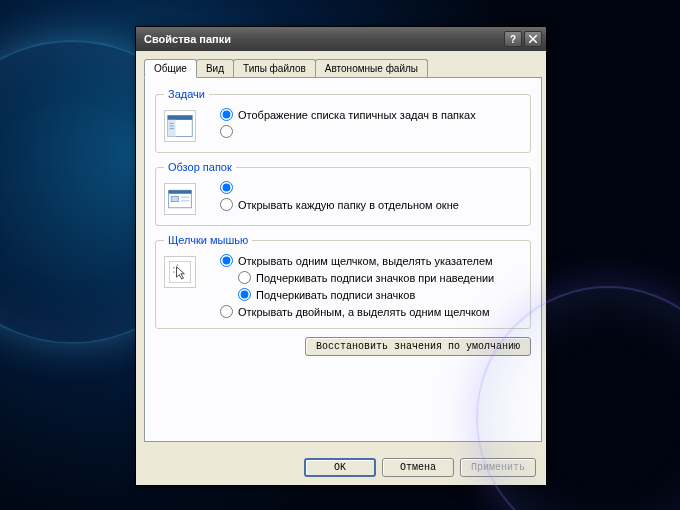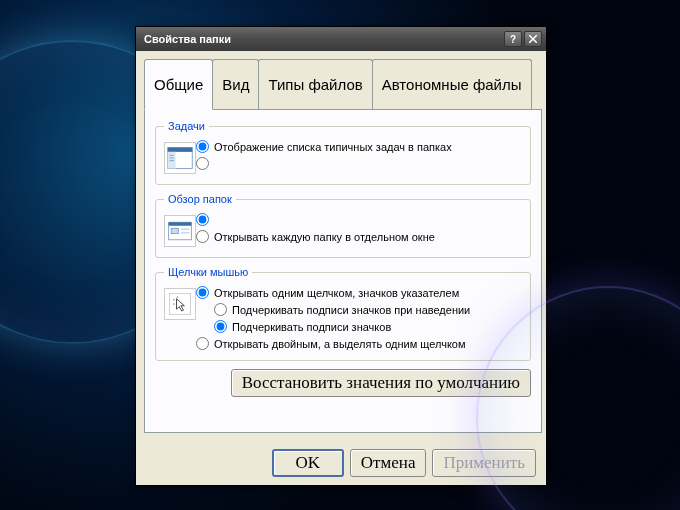--- a/index.html
+++ b/index.html
@@ -46,29 +46,29 @@
       color: #fff; font-size: 10px; font-weight: bold;
       cursor: pointer;
       border-radius: 2px;
     }
     .tabs {
       display: flex;
       padding: 8px 8px 0 8px;
       gap: 0;
     }
     .tab {
-      padding: 16px 9px;
+      padding: 3px 9px;
       background: #ece9d8;
       border: 1px solid #919b9c;
       border-bottom: none;
       border-radius: 3px 3px 0 0;
       cursor: pointer;
       position: relative;
       margin-right: -1px;
-      font-size: 15px;
+      font-size: 10px;
     }
     .tab.active {
       background: #fcfcfe;
       border-bottom: 1px solid #fcfcfe;
       z-index: 2;
       margin-bottom: -1px;
     }
     .tab-panel {
       margin: 0 4px 8px 8px;
       background: #fcfcfe;
@@ -81,43 +81,43 @@
       border: 1px solid #d0d0bf;
       border-radius: 3px;
       margin-bottom: 8px;
       padding: 8px 8px 10px 8px;
     }
     legend {
       color: #0046d5;
       padding: 0 4px;
       font-size: 11px;
     }
-    .group-row { display: flex; align-items: flex-start; gap: 0; }
+    .group-row { display: flex; align-items: flex-start; gap: 24px; }
     .group-icon {
       width: 32px; height: 32px;
       flex-shrink: 0;
       background: #fff;
       border: 1px solid #ccc;
       display: flex; align-items: center; justify-content: center;
       margin-top: 2px;
     }
     .group-icon svg { width: 28px; height: 28px; }
     .radio-list { flex: 1; display: flex; flex-direction: column; gap: 4px; }
     .radio-item { display: flex; align-items: center; gap: 5px; }
     .radio-item.indent { margin-left: 18px; }
     .radio-item input[type=radio] { width: 13px; height: 13px; margin: 0; }
     .radio-item label { font-size: 11px; cursor: pointer; }
     .restore-row { text-align: right; margin-top: 6px; }
     .btn {
       background: #ece9d8;
       border: 1px solid #888;
       border-radius: 3px;
       padding: 3px 10px;
-      font-size: 17px;
-      font-family: Liberation Serif, serif;
+      font-size: 10px;
+      font-family: Liberation Mono, monospace;
       cursor: pointer;
       box-shadow: inset 1px 1px 0 #fff;
     }
     .btn:disabled { color: #a0a0a0; cursor: default; }
     .btn.default { border: 2px solid #4a6ea9; padding: 2px 9px; margin-left: 28px; }
     .footer {
       padding: 8px 10px;
       display: flex; justify-content: flex-end; gap: 6px;
       background: #ece9d8;
     }
@@ -203,21 +203,21 @@
               <rect x="4" y="4" width="24" height="24" fill="#fff" stroke="#ccc"></rect>
               <path d="M12 10 L12 22 L15 19 L18 24 L20 23 L17 18 L21 18 Z" fill="#fff" stroke="#333" stroke-width="1"></path>
               <circle cx="13" cy="8" r="1" fill="#e88"></circle>
               <circle cx="9" cy="11" r="1" fill="#e88"></circle>
               <circle cx="9" cy="16" r="1" fill="#e88"></circle>
             </svg>
         </div>
         <div class="radio-list">
           <div class="radio-item">
             <input type="radio" name="click" checked="" style="">
-            <label>Открывать одним щелчком, значков указателем</label>
+            <label>Открывать одним щелчком, выделять указателем</label>
           </div>
           <div class="radio-item indent">
             <input type="radio" name="underline" style="">
             <label>Подчеркивать подписи значков при наведении</label>
           </div>
           <div class="radio-item indent">
             <input type="radio" name="underline" checked="" style="">
             <label>Подчеркивать подписи значков</label>
           </div>
           <div class="radio-item">

